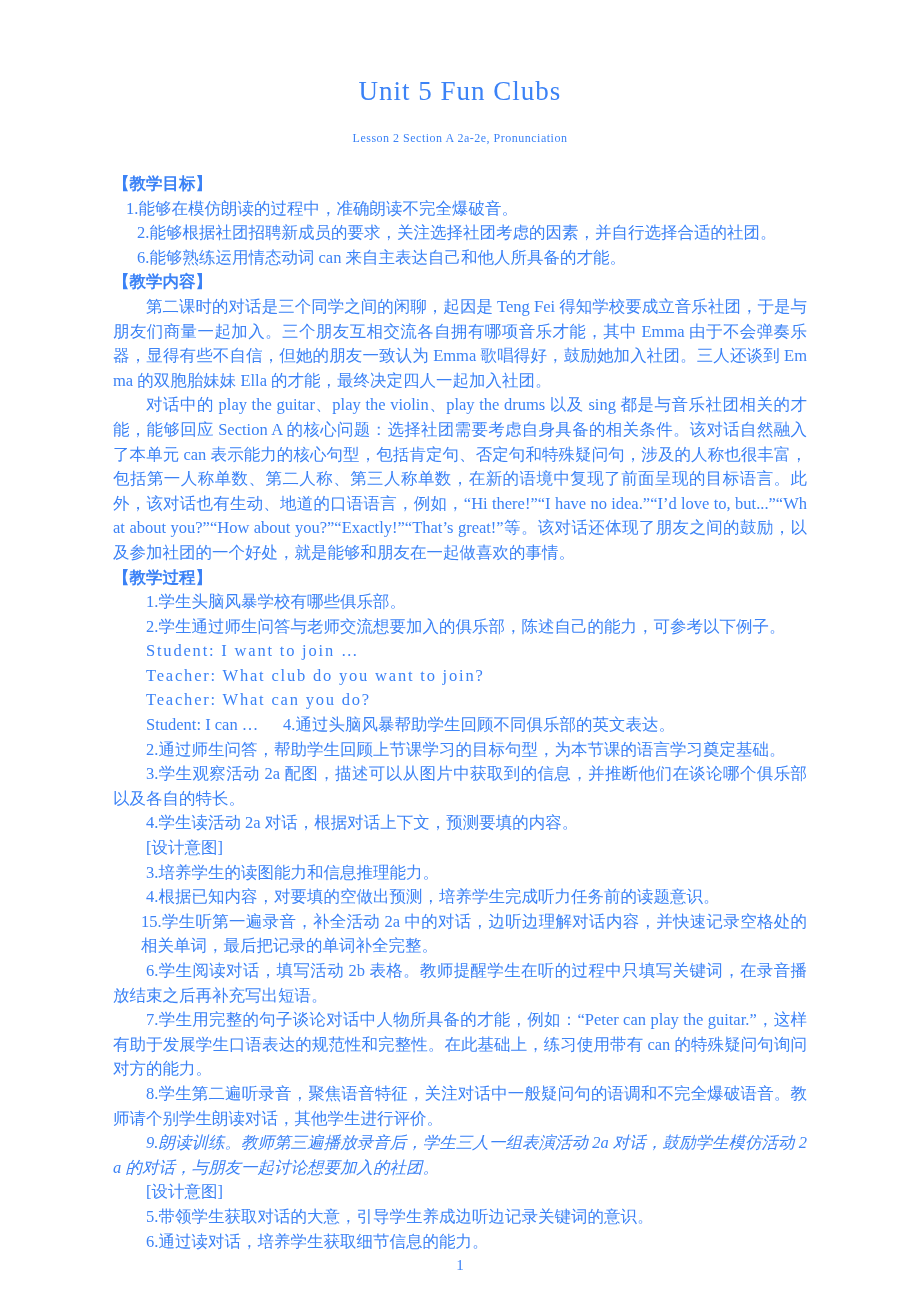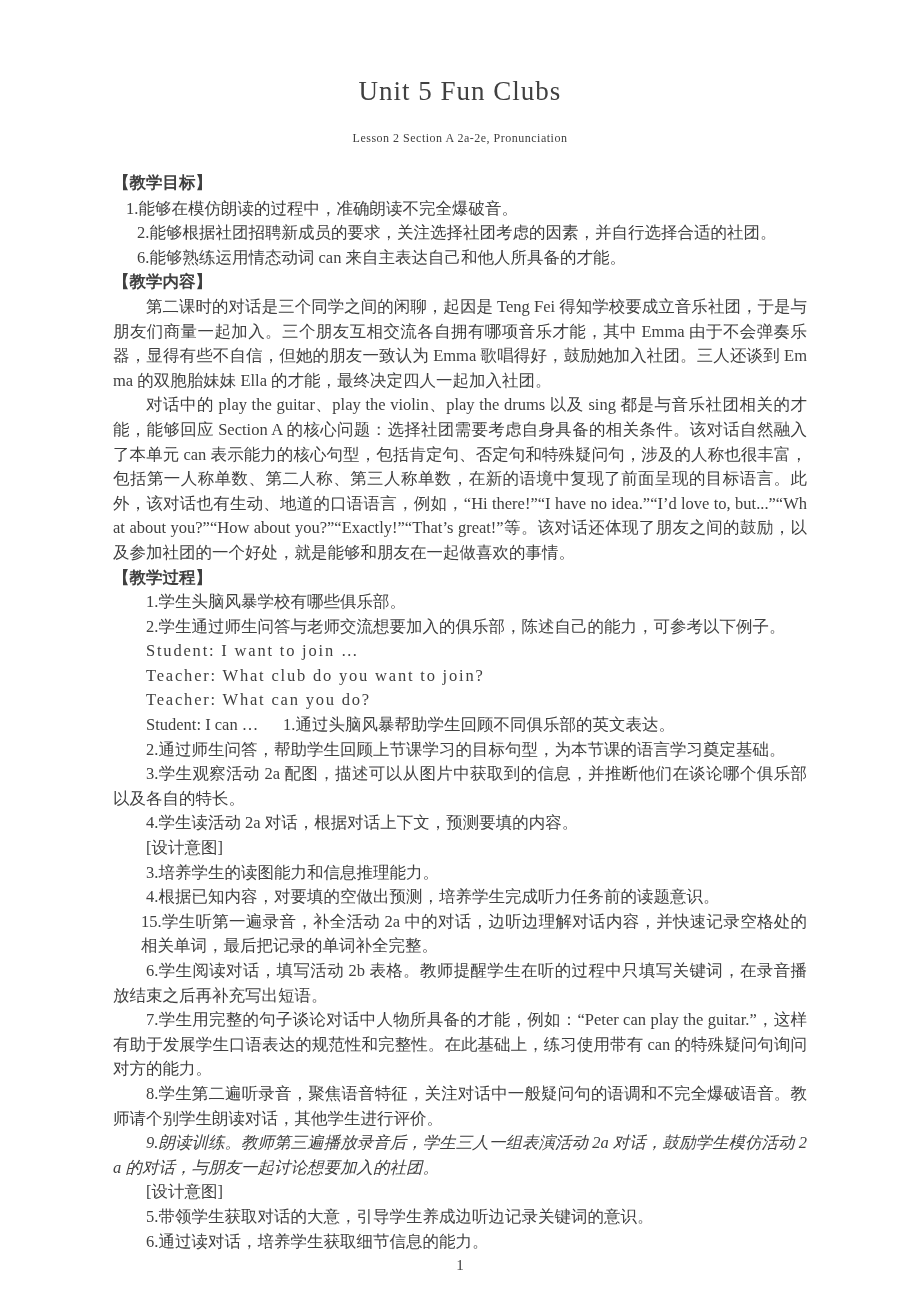--- a/index.html
+++ b/index.html
@@ -9,21 +9,21 @@
   }
   .page {
     position: relative;
     width: 920px;
     height: 1302px;
     margin: 0 auto;
     background: #ffffff;
     box-sizing: border-box;
     padding: 76px 113px 0 113px;
     font-family: "Liberation Serif", "DejaVu Serif", serif;
-    color: #404040;
+    color: #3b82f6;
     overflow: hidden;
   }
   .doc-title {
     margin: 0 0 24px 0;
     font-size: 27px;
     font-weight: normal;
     text-align: center;
     letter-spacing: 1px;
   }
   .doc-subtitle {
@@ -69,34 +69,34 @@
     font-size: 15px;
   }
 </style>
 </head>
 <body>
 
 <div class="page">
   <h1 class="doc-title">Unit 5 Fun Clubs</h1>
   <h2 class="doc-subtitle">Lesson 2 Section A 2a-2e, Pronunciation</h2>
   <div class="doc-body">
-      <p class="para heading" style="text-indent: 0px; font-family: Liberation Mono, monospace;">【教学目标】</p>
+      <p class="para heading" style="text-indent: 0px;">【教学目标】</p>
       <p class="para body" style="text-indent: 13px;">1.能够在模仿朗读的过程中，准确朗读不完全爆破音。</p>
       <p class="para body" style="text-indent: 24px;">2.能够根据社团招聘新成员的要求，关注选择社团考虑的因素，并自行选择合适的社团。</p>
       <p class="para body" style="text-indent: 24px;">6.能够熟练运用情态动词 can 来自主表达自己和他人所具备的才能。</p>
       <p class="para heading" style="text-indent: 0px;">【教学内容】</p>
       <p class="para body" style="text-indent: 33px;">第二课时的对话是三个同学之间的闲聊，起因是 Teng Fei 得知学校要成立音乐社团，于是与朋友们商量一起加入。三个朋友互相交流各自拥有哪项音乐才能，其中 Emma 由于不会弹奏乐器，显得有些不自信，但她的朋友一致认为 Emma 歌唱得好，鼓励她加入社团。三人还谈到 Emma 的双胞胎妹妹 Ella 的才能，最终决定四人一起加入社团。</p>
       <p class="para body" style="text-indent: 33px;">对话中的 play the guitar、play the violin、play the drums 以及 sing 都是与音乐社团相关的才能，能够回应 Section A 的核心问题：选择社团需要考虑自身具备的相关条件。该对话自然融入了本单元 can 表示能力的核心句型，包括肯定句、否定句和特殊疑问句，涉及的人称也很丰富，包括第一人称单数、第二人称、第三人称单数，在新的语境中复现了前面呈现的目标语言。此外，该对话也有生动、地道的口语语言，例如，“Hi there!”“I have no idea.”“I’d love to, but...”“What about you?”“How about you?”“Exactly!”“That’s great!”等。该对话还体现了朋友之间的鼓励，以及参加社团的一个好处，就是能够和朋友在一起做喜欢的事情。</p>
       <p class="para heading" style="text-indent: 0px;">【教学过程】</p>
       <p class="para body" style="text-indent: 33px;">1.学生头脑风暴学校有哪些俱乐部。</p>
       <p class="para body" style="text-indent: 33px;">2.学生通过师生问答与老师交流想要加入的俱乐部，陈述自己的能力，可参考以下例子。</p>
       <p class="para dialog" style="text-indent: 33px;">Student: I want to join …</p>
       <p class="para dialog" style="text-indent: 33px;">Teacher: What club do you want to join?</p>
       <p class="para dialog" style="text-indent: 33px;">Teacher: What can you do?</p>
-      <p class="para mixed" style="text-indent: 33px;">Student: I can …      1.通过头脑风暴帮助学生回顾不同俱乐部的英文表达。</p>
+      <p class="para mixed" style="text-indent: 33px;">Student: I can …      4.通过头脑风暴帮助学生回顾不同俱乐部的英文表达。</p>
       <p class="para body" style="text-indent: 33px;">2.通过师生问答，帮助学生回顾上节课学习的目标句型，为本节课的语言学习奠定基础。</p>
       <p class="para body" style="text-indent: 33px;">3.学生观察活动 2a 配图，描述可以从图片中获取到的信息，并推断他们在谈论哪个俱乐部以及各自的特长。</p>
       <p class="para body" style="text-indent: 33px;">4.学生读活动 2a 对话，根据对话上下文，预测要填的内容。</p>
       <p class="para body" style="text-indent: 33px;">[设计意图]</p>
       <p class="para body" style="text-indent: 33px;">3.培养学生的读图能力和信息推理能力。</p>
       <p class="para body" style="text-indent: 33px;">4.根据已知内容，对要填的空做出预测，培养学生完成听力任务前的读题意识。</p>
       <p class="para body" style="padding-left: 28px; text-indent: 0px;">15.学生听第一遍录音，补全活动 2a 中的对话，边听边理解对话内容，并快速记录空格处的相关单词，最后把记录的单词补全完整。</p>
       <p class="para body" style="text-indent: 33px;">6.学生阅读对话，填写活动 2b 表格。教师提醒学生在听的过程中只填写关键词，在录音播放结束之后再补充写出短语。</p>
       <p class="para body" style="text-indent: 33px;">7.学生用完整的句子谈论对话中人物所具备的才能，例如：“Peter can play the guitar.”，这样有助于发展学生口语表达的规范性和完整性。在此基础上，练习使用带有 can 的特殊疑问句询问对方的能力。</p>
       <p class="para body" style="text-indent: 33px;">8.学生第二遍听录音，聚焦语音特征，关注对话中一般疑问句的语调和不完全爆破语音。教师请个别学生朗读对话，其他学生进行评价。</p>

